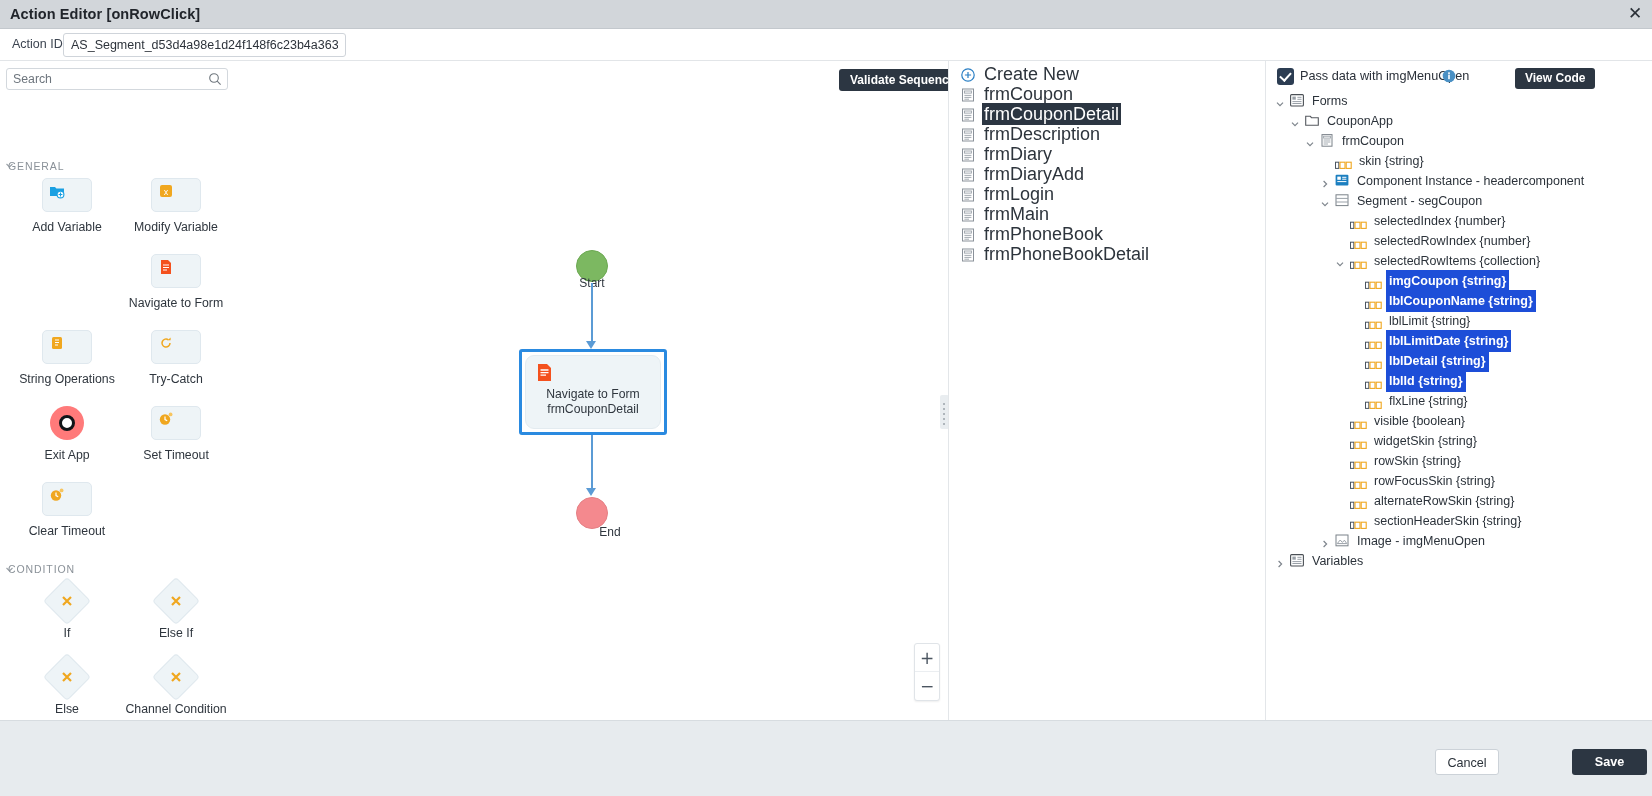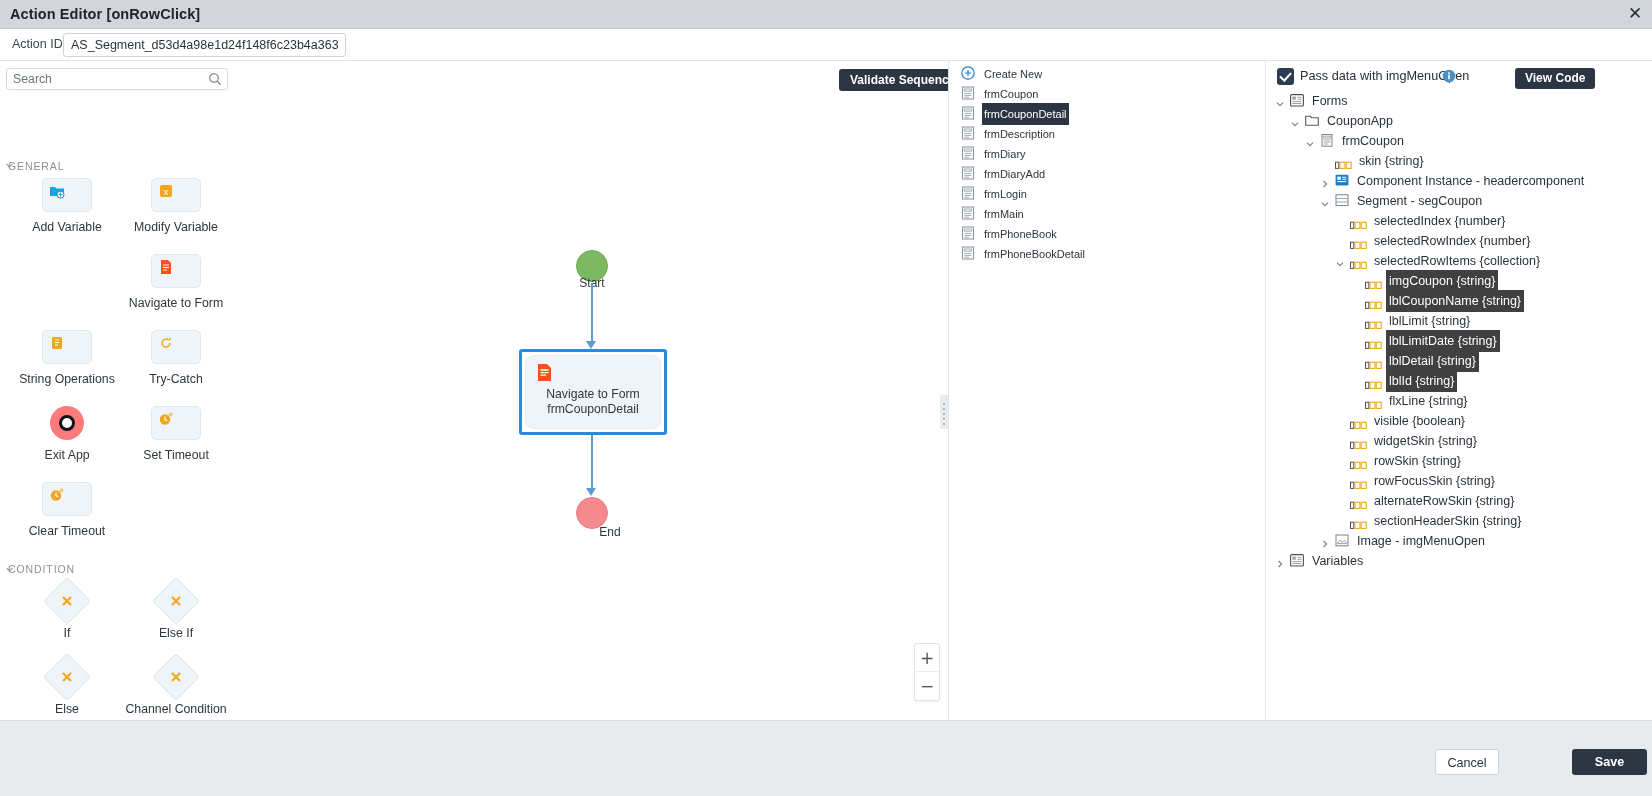--- a/index.html
+++ b/index.html
@@ -216,21 +216,21 @@
     background: #9aa2aa; border-radius: 50%;
   }
 
   
   #forms-panel {
     position: absolute; left: 950px; top: 61px; width: 316px; height: 659px;
     background: #ffffff; border-right: 1px solid #e3e6e9; overflow: hidden;
   }
   .form-row {
     position: relative; height: 20px; padding-left: 32px;
-    font-size: 11px; color: #2d343c; line-height: 20px; cursor: pointer;
+    font-size: 18px; color: #2d343c; line-height: 20px; cursor: pointer;
     white-space: nowrap;
   }
   .form-row .ficon {
     position: absolute; left: 11px; top: 3px; width: 14px; height: 14px;
   }
   .form-row .fname { display: inline-block; padding: 1px 2px; }
   .form-row.selected .fname { background: #2c3642; color: #ffffff; }
   #create-new-row { margin-top: 2px; }
   #create-new-row .fname { color: #2d343c; }
 
@@ -266,21 +266,21 @@
     border-radius: 3px; cursor: pointer; white-space: nowrap;
   }
 
   .tnode {
     position: relative; height: 20px; line-height: 20px;
     font-size: 12.5px; color: #2b323a; white-space: nowrap; cursor: pointer;
   }
   .tnode .chev { position: absolute; width: 10px; height: 10px; top: 5px; }
   .tnode .ticon { position: absolute; width: 14px; height: 13px; top: 3px; }
   .tnode .tlabel { position: absolute; top: 0; padding: 1px 3px; }
-  .tnode.hl .tlabel { background: #404040; color: #ffffff; font-weight: normal; }
+  .tnode.hl .tlabel { background: #1d4ed8; color: #ffffff; font-weight: bold; }
 
   
   #footer {
     position: absolute; left: 0; top: 720px; width: 1652px; height: 76px;
     background: #e7ebee; border-top: 1px solid #d7dce0;
   }
   #cancel-button {
     position: absolute; left: 1435px; top: 28px;
     width: 64px; height: 26px; line-height: 26px; text-align: center;
     background: #ffffff; border: 1px solid #ccd2d8; border-radius: 3px;

